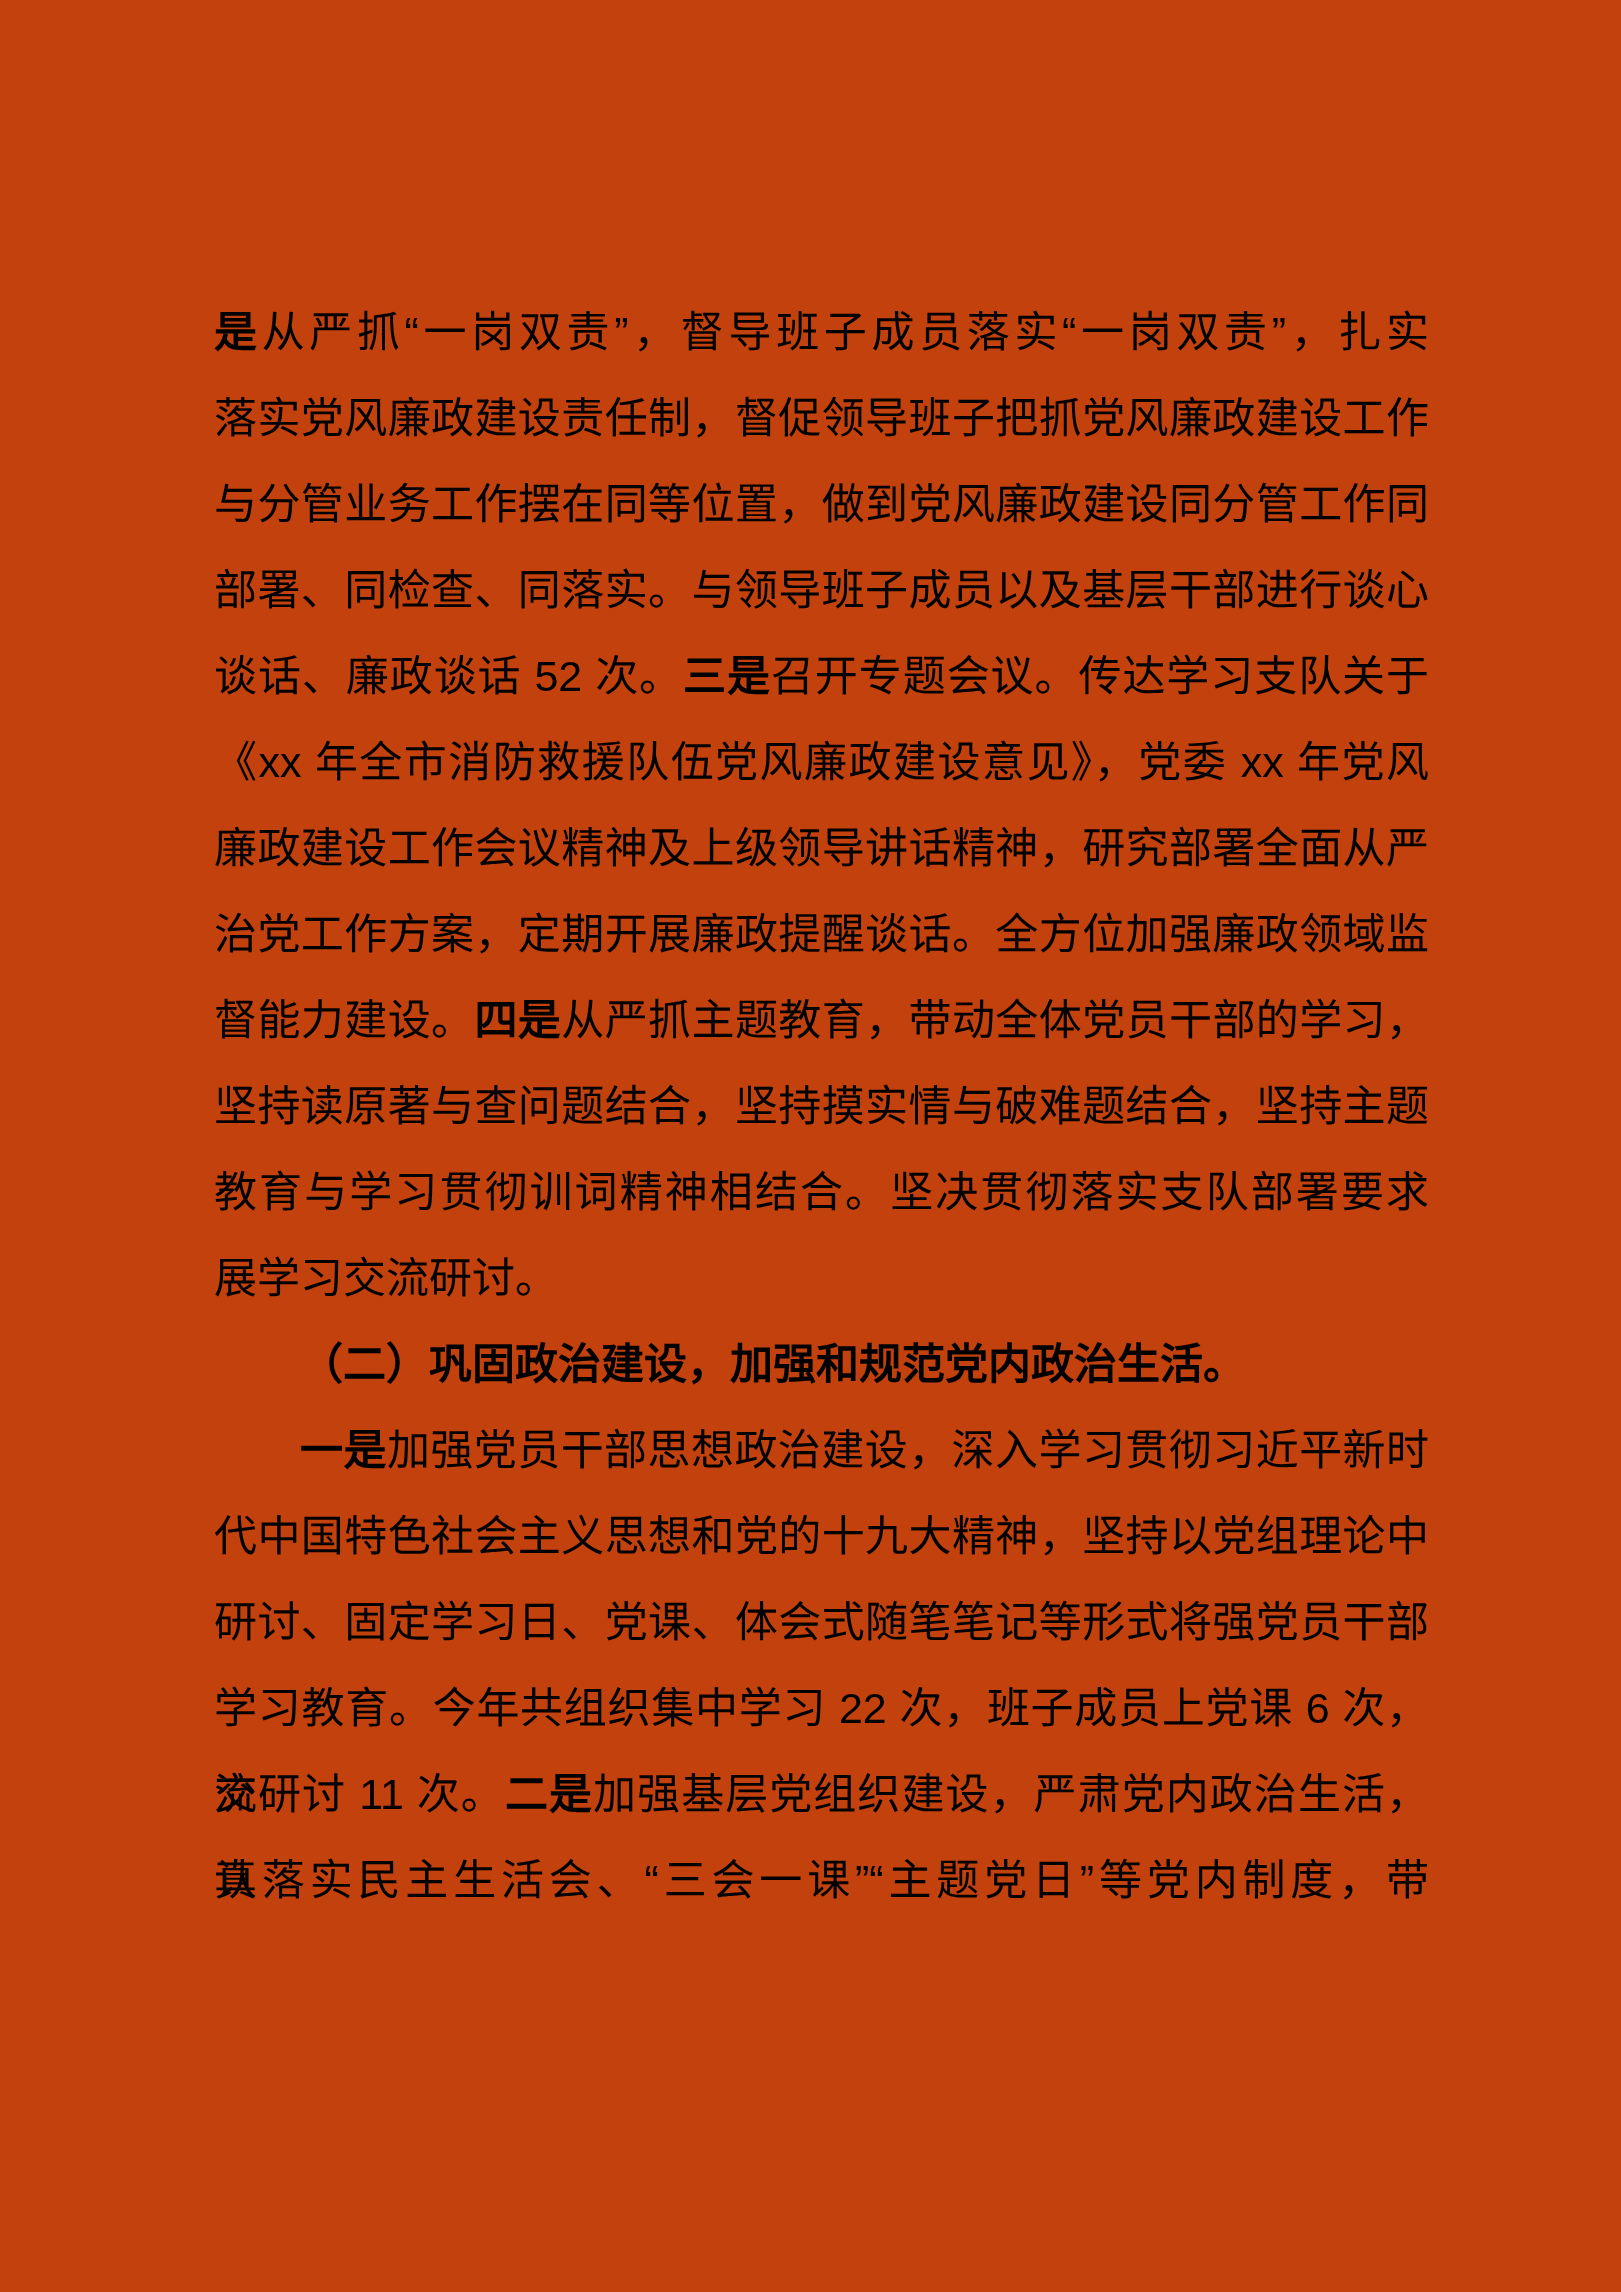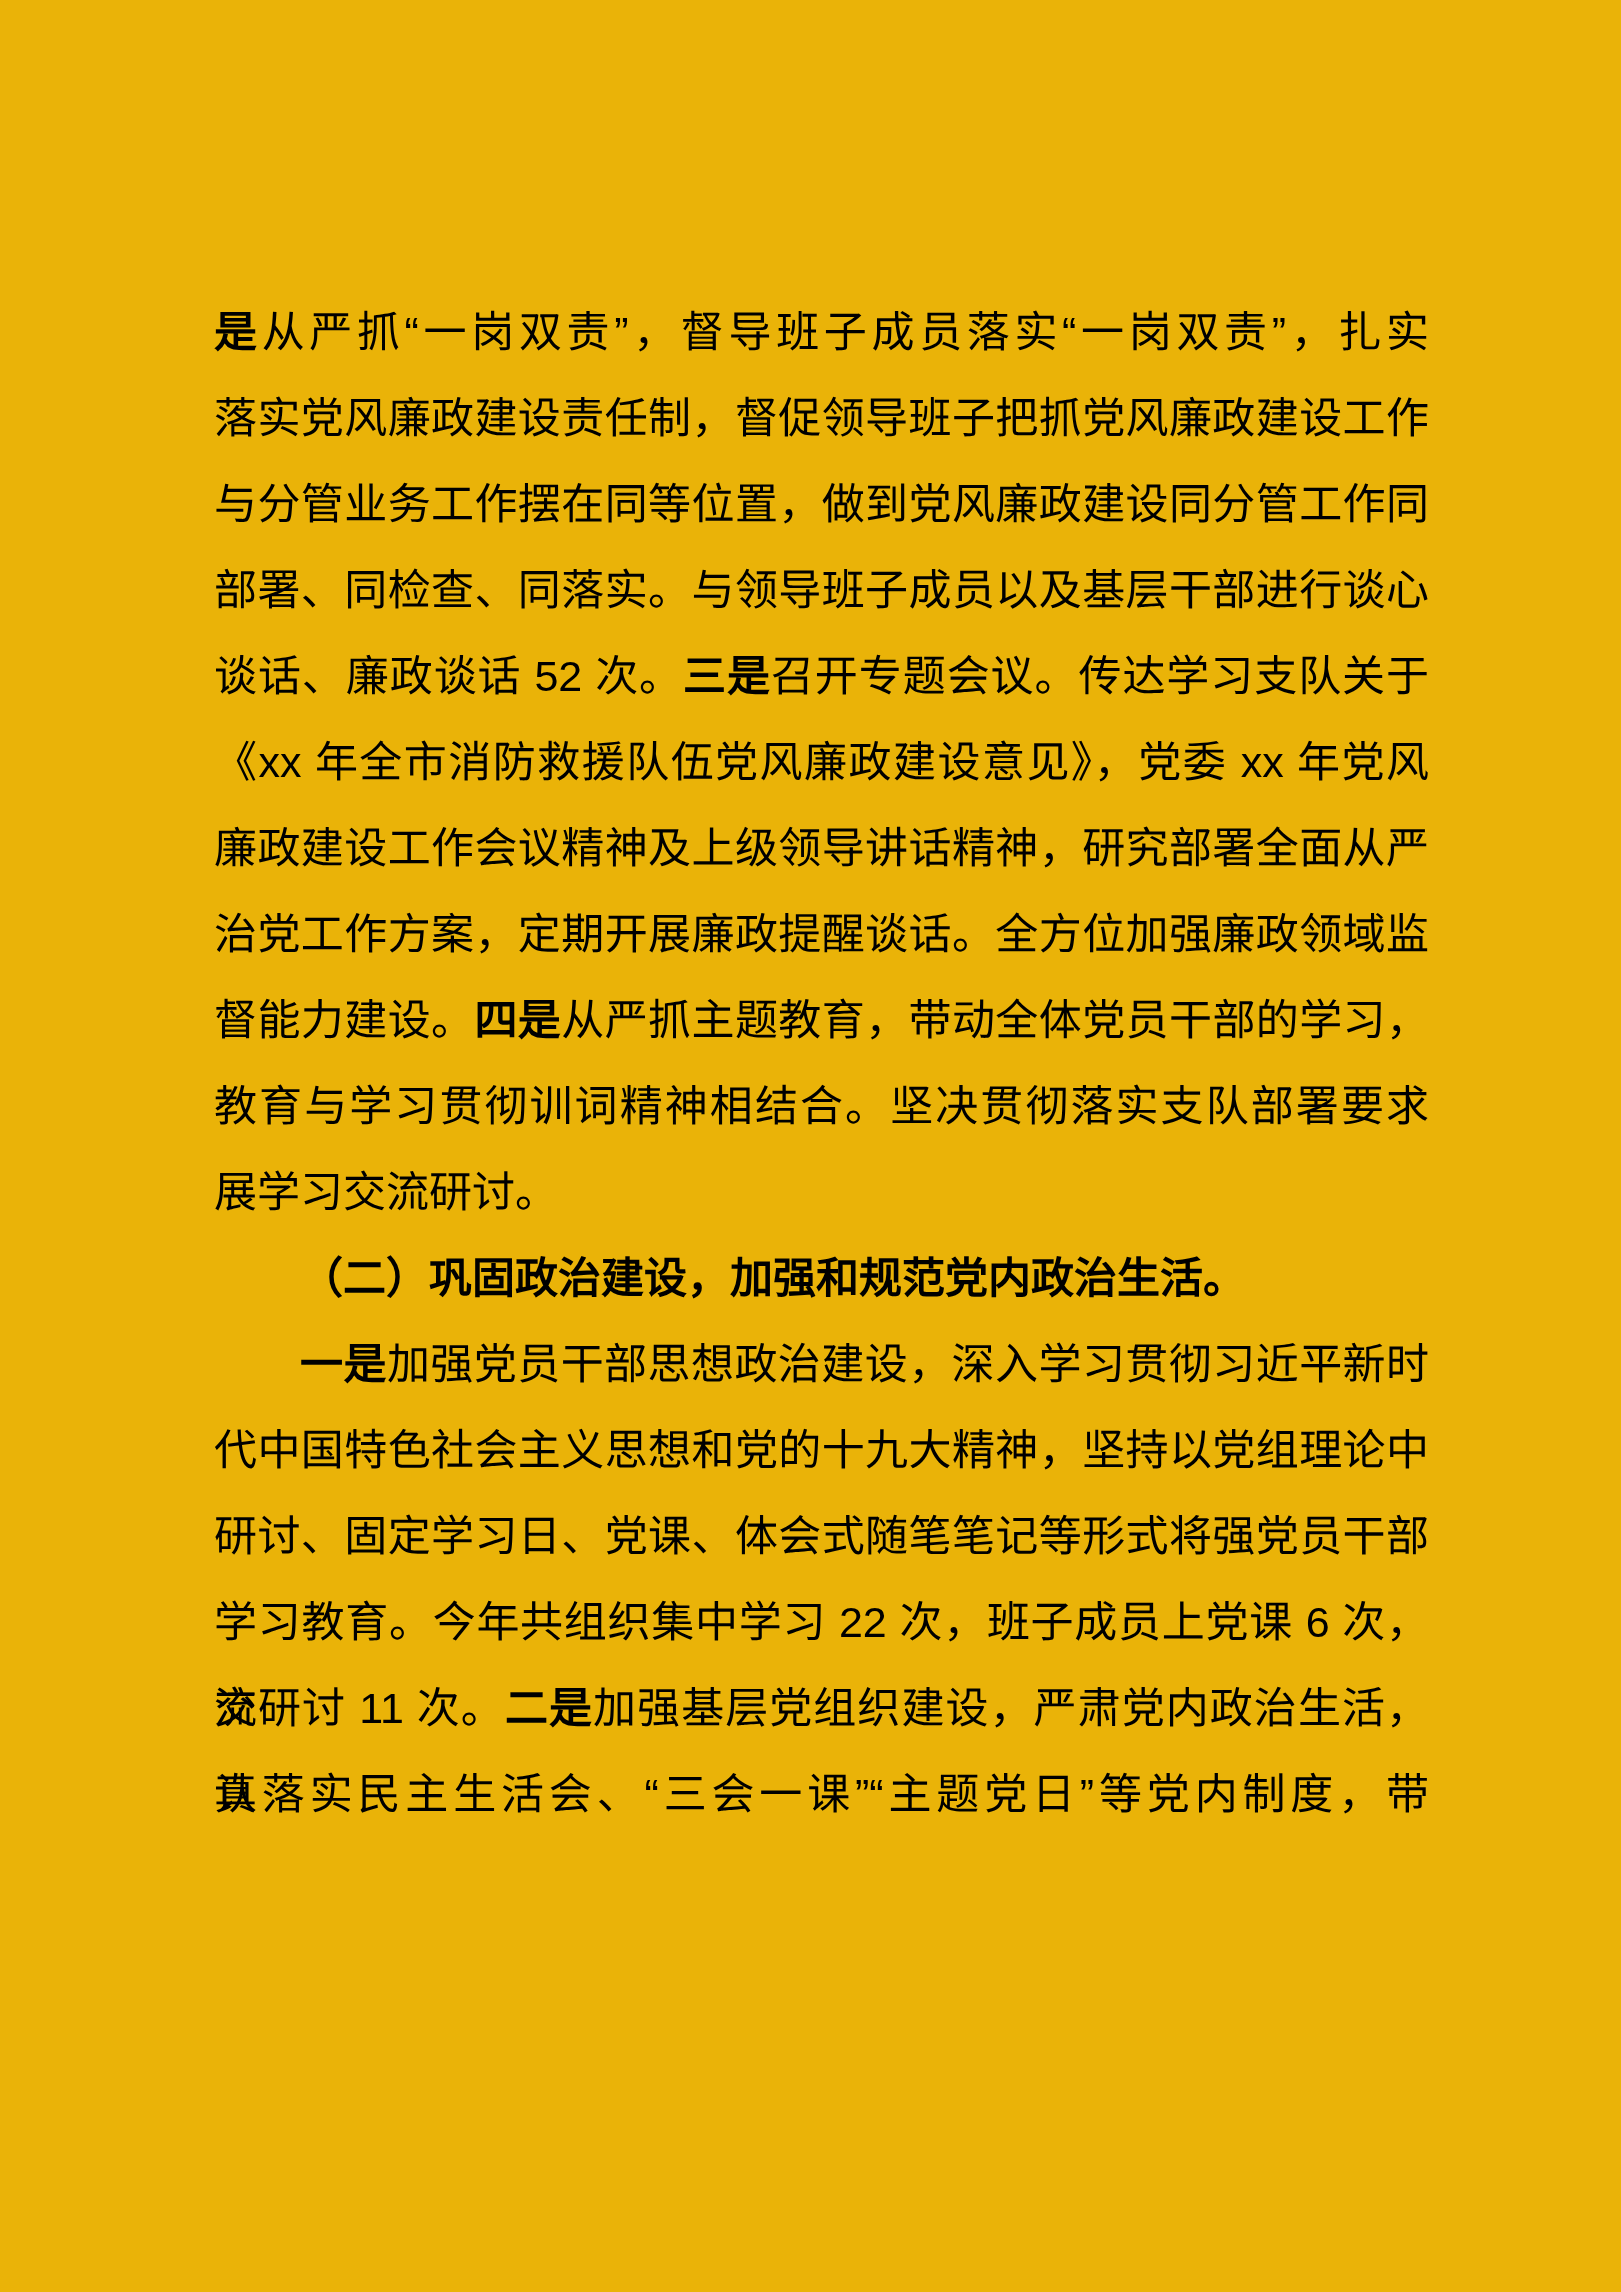--- a/index.html
+++ b/index.html
@@ -7,21 +7,21 @@
   body {
     width: 1621px;
     height: 2293px;
     position: relative;
     font-family: "Liberation Sans", "DejaVu Sans", sans-serif;
     overflow: hidden;
   }
   .page {
     position: absolute;
     inset: 0;
-    background: #eab308;
+    background: #c2410c;
   }
   .text-block {
     position: absolute;
     left: 214px;
     top: 289px;
     width: 1215px;
     color: #000000;
   }
   .line {
     font-size: 43px;
@@ -48,20 +48,21 @@
   <div class="text-block">
       <div class="line"><span class="bold">是</span><span>从严抓“一岗双责”，督导班子成员落实“一岗双责”，扎实</span></div>
       <div class="line"><span>落实党风廉政建设责任制，督促领导班子把抓党风廉政建设工作</span></div>
       <div class="line"><span>与分管业务工作摆在同等位置，做到党风廉政建设同分管工作同</span></div>
       <div class="line"><span>部署、同检查、同落实。与领导班子成员以及基层干部进行谈心</span></div>
       <div class="line"><span>谈话、廉政谈话 52 次。</span><span class="bold">三是</span><span>召开专题会议。传达学习支队关于</span></div>
       <div class="line"><span>《xx 年全市消防救援队伍党风廉政建设意见》，党委 xx 年党风</span></div>
       <div class="line"><span>廉政建设工作会议精神及上级领导讲话精神，研究部署全面从严</span></div>
       <div class="line"><span>治党工作方案，定期开展廉政提醒谈话。全方位加强廉政领域监</span></div>
       <div class="line"><span>督能力建设。</span><span class="bold">四是</span><span>从严抓主题教育，带动全体党员干部的学习，</span></div>
+      <div class="line"><span>坚持读原著与查问题结合，坚持摸实情与破难题结合，坚持主题</span></div>
       <div class="line"><span>教育与学习贯彻训词精神相结合。坚决贯彻落实支队部署要求</span></div>
       <div class="line short"><span>展学习交流研讨。</span></div>
       <div class="line short indent"><span class="bold">（二）巩固政治建设，加强和规范党内政治生活。</span></div>
       <div class="line indent"><span class="bold">一是</span><span>加强党员干部思想政治建设，深入学习贯彻习近平新时</span></div>
       <div class="line"><span>代中国特色社会主义思想和党的十九大精神，坚持以党组理论中</span></div>
       <div class="line"><span>研讨、固定学习日、党课、体会式随笔笔记等形式将强党员干部</span></div>
       <div class="line"><span>学习教育。今年共组织集中学习 22 次，班子成员上党课 6 次，交</span></div>
       <div class="line"><span>流研讨 11 次。</span><span class="bold">二是</span><span>加强基层党组织建设，严肃党内政治生活，认</span></div>
       <div class="line"><span>真落实民主生活会、“三会一课”“主题党日”等党内制度，带</span></div>
     </div>

